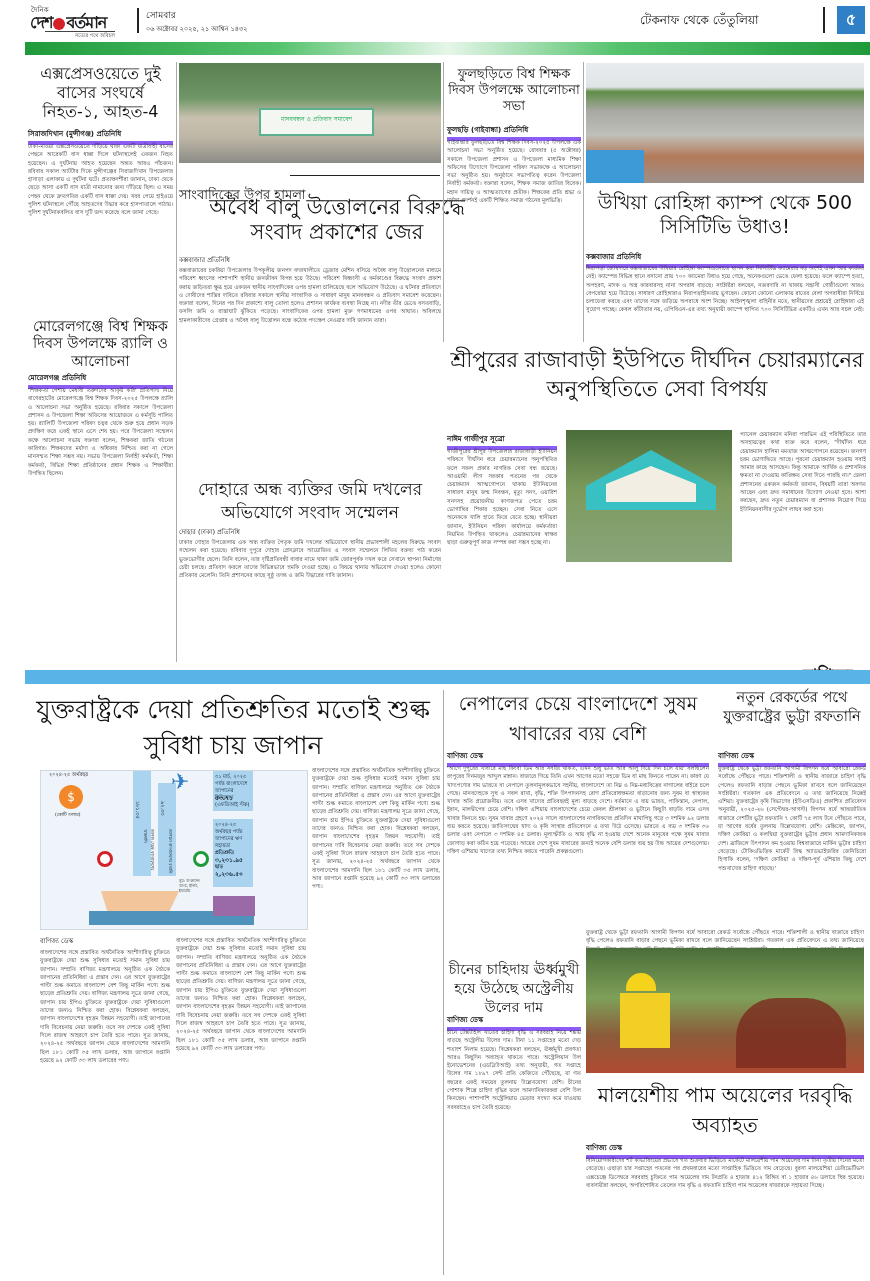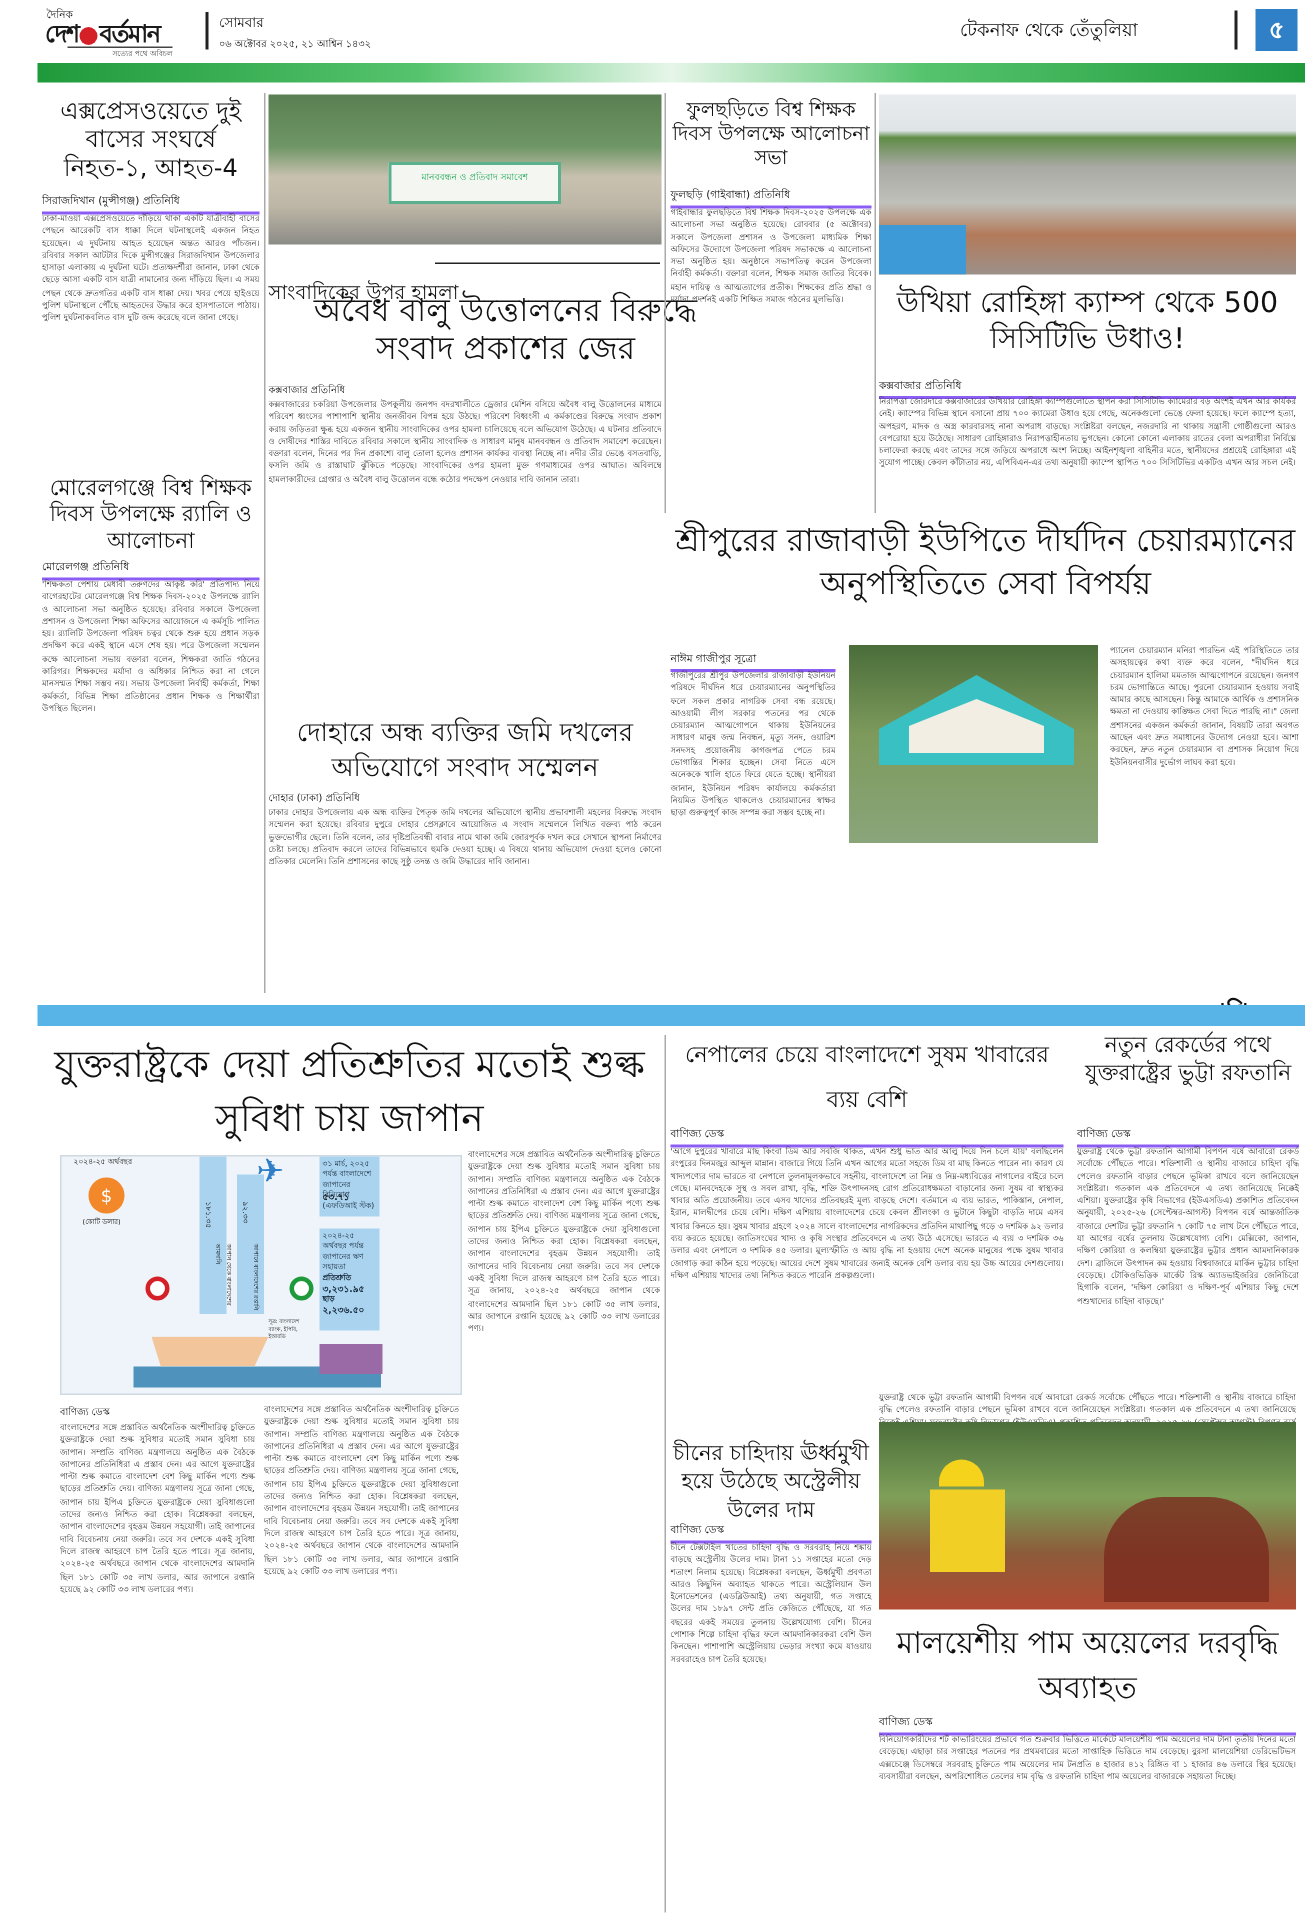--- a/index.html
+++ b/index.html
@@ -12,21 +12,21 @@
   .vbar1 { left: 137px; top: 8px; width: 2px; height: 25px; background: #222; }
   .day { left: 146px; top: 8px; font-size: 9px; }
   .date { left: 146px; top: 24px; font-size: 6.5px; }
   .tagline { left: 640px; top: 11px; font-size: 12px; }
   .vbar2 { left: 823px; top: 7px; width: 2px; height: 26px; background: #222; }
   .pageno { left: 837px; top: 6px; width: 28px; height: 28px; background: #2f80c7; color: #fff; font-size: 16px; text-align: center; line-height: 28px; font-weight: bold; }
   .greenbar { left: 25px; top: 42px; width: 845px; height: 13px; background: linear-gradient(90deg, #1f9a3b 0%, #55c36d 30%, #e6f6e9 50%, #55c36d 70%, #1f9a3b 100%); }
   .bluebar { left: 25px; top: 670px; width: 845px; height: 14px; background: #58b4e6; }
 
   .hl { font-weight: normal; text-align: center; line-height: 1.2; color: #111; }
-  .byline { font-size: 7px; border-bottom: 2px solid #8b5cf6; padding-bottom: 1px; }
+  .byline { font-size: 7px; border-bottom: 4px solid #8b5cf6; padding-bottom: 1px; font-weight: bold; }
   .body { font-size: 5.5px; line-height: 8.3px; color: #333; text-align: justify; overflow: hidden; }
   .vrule { width: 1px; background: #aaa; }
   .hrule { height: 1px; background: #666; }
 
   .photo { overflow: hidden; }
   .photo-rally { background: linear-gradient(180deg, #5a7f52 0%, #6f9666 35%, #c9c1b0 55%, #bdb6a6 75%, #8b8b86 100%); }
   .banner { background: #f4f6f2; border: 2px solid #5bb18d; font-size: 6px; color: #2a5; text-align: center; }
   .photo-roofs { background: linear-gradient(180deg, #e8ecef 0%, #dfe4e6 20%, #5f8c46 24%, #a8a9a2 40%, #c0c0ba 60%, #b37a5a 78%, #9c9089 100%); }
   .roof-blue { background: #3e9ad6; }
   .photo-gate { background: linear-gradient(180deg, #4a6d3a 0%, #7d9a5c 45%, #8aa57a 100%); }
@@ -134,21 +134,21 @@
   <div class="abs sea" style="left:48px;top:140px;width:165px;height:14px;"></div>
   <div class="abs ship" style="left:60px;top:120px;width:78px;height:20px;clip-path:polygon(0 0,100% 0,88% 100%,8% 100%);"></div>
   <div class="abs truck" style="left:172px;top:125px;width:42px;height:20px;"></div>
 </div>
 <div class="abs" style="left:40px;top:936px;font-size:6.5px;">বাণিজ্য ডেস্ক</div>
 <div class="abs body" style="left:40px;top:948px;width:130px;height:325px;">বাংলাদেশের সঙ্গে প্রস্তাবিত অর্থনৈতিক অংশীদারিত্ব চুক্তিতে যুক্তরাষ্ট্রকে দেয়া শুল্ক সুবিধার মতোই সমান সুবিধা চায় জাপান। সম্প্রতি বাণিজ্য মন্ত্রণালয়ে অনুষ্ঠিত এক বৈঠকে জাপানের প্রতিনিধিরা এ প্রস্তাব দেন। এর আগে যুক্তরাষ্ট্রের পাল্টা শুল্ক কমাতে বাংলাদেশ বেশ কিছু মার্কিন পণ্যে শুল্ক ছাড়ের প্রতিশ্রুতি দেয়। বাণিজ্য মন্ত্রণালয় সূত্রে জানা গেছে, জাপান চায় ইপিএ চুক্তিতে যুক্তরাষ্ট্রকে দেয়া সুবিধাগুলো তাদের জন্যও নিশ্চিত করা হোক। বিশ্লেষকরা বলছেন, জাপান বাংলাদেশের বৃহত্তম উন্নয়ন সহযোগী। তাই জাপানের দাবি বিবেচনায় নেয়া জরুরি। তবে সব দেশকে একই সুবিধা দিলে রাজস্ব আহরণে চাপ তৈরি হতে পারে। সূত্র জানায়, ২০২৪-২৫ অর্থবছরে জাপান থেকে বাংলাদেশের আমদানি ছিল ১৮১ কোটি ৩৫ লাখ ডলার, আর জাপানে রপ্তানি হয়েছে ৯২ কোটি ৩৩ লাখ ডলারের পণ্য।</div>
 <div class="abs body" style="left:176px;top:936px;width:130px;height:337px;">বাংলাদেশের সঙ্গে প্রস্তাবিত অর্থনৈতিক অংশীদারিত্ব চুক্তিতে যুক্তরাষ্ট্রকে দেয়া শুল্ক সুবিধার মতোই সমান সুবিধা চায় জাপান। সম্প্রতি বাণিজ্য মন্ত্রণালয়ে অনুষ্ঠিত এক বৈঠকে জাপানের প্রতিনিধিরা এ প্রস্তাব দেন। এর আগে যুক্তরাষ্ট্রের পাল্টা শুল্ক কমাতে বাংলাদেশ বেশ কিছু মার্কিন পণ্যে শুল্ক ছাড়ের প্রতিশ্রুতি দেয়। বাণিজ্য মন্ত্রণালয় সূত্রে জানা গেছে, জাপান চায় ইপিএ চুক্তিতে যুক্তরাষ্ট্রকে দেয়া সুবিধাগুলো তাদের জন্যও নিশ্চিত করা হোক। বিশ্লেষকরা বলছেন, জাপান বাংলাদেশের বৃহত্তম উন্নয়ন সহযোগী। তাই জাপানের দাবি বিবেচনায় নেয়া জরুরি। তবে সব দেশকে একই সুবিধা দিলে রাজস্ব আহরণে চাপ তৈরি হতে পারে। সূত্র জানায়, ২০২৪-২৫ অর্থবছরে জাপান থেকে বাংলাদেশের আমদানি ছিল ১৮১ কোটি ৩৫ লাখ ডলার, আর জাপানে রপ্তানি হয়েছে ৯২ কোটি ৩৩ লাখ ডলারের পণ্য।</div>
 <div class="abs body" style="left:312px;top:766px;width:128px;height:507px;">বাংলাদেশের সঙ্গে প্রস্তাবিত অর্থনৈতিক অংশীদারিত্ব চুক্তিতে যুক্তরাষ্ট্রকে দেয়া শুল্ক সুবিধার মতোই সমান সুবিধা চায় জাপান। সম্প্রতি বাণিজ্য মন্ত্রণালয়ে অনুষ্ঠিত এক বৈঠকে জাপানের প্রতিনিধিরা এ প্রস্তাব দেন। এর আগে যুক্তরাষ্ট্রের পাল্টা শুল্ক কমাতে বাংলাদেশ বেশ কিছু মার্কিন পণ্যে শুল্ক ছাড়ের প্রতিশ্রুতি দেয়। বাণিজ্য মন্ত্রণালয় সূত্রে জানা গেছে, জাপান চায় ইপিএ চুক্তিতে যুক্তরাষ্ট্রকে দেয়া সুবিধাগুলো তাদের জন্যও নিশ্চিত করা হোক। বিশ্লেষকরা বলছেন, জাপান বাংলাদেশের বৃহত্তম উন্নয়ন সহযোগী। তাই জাপানের দাবি বিবেচনায় নেয়া জরুরি। তবে সব দেশকে একই সুবিধা দিলে রাজস্ব আহরণে চাপ তৈরি হতে পারে। সূত্র জানায়, ২০২৪-২৫ অর্থবছরে জাপান থেকে বাংলাদেশের আমদানি ছিল ১৮১ কোটি ৩৫ লাখ ডলার, আর জাপানে রপ্তানি হয়েছে ৯২ কোটি ৩৩ লাখ ডলারের পণ্য।</div>
 <div class="abs vrule" style="left:443px;top:690px;height:585px;"></div>
 
-<div class="abs hl" style="left:447px;top:688px;width:262px;font-size:15px;line-height:30px;">নেপালের চেয়ে বাংলাদেশে সুষম খাবারের ব্যয় বেশি</div>
+<div class="abs hl" style="left:447px;top:688px;width:262px;font-size:19px;line-height:30px;">নেপালের চেয়ে বাংলাদেশে সুষম খাবারের ব্যয় বেশি</div>
 <div class="abs byline" style="left:447px;top:750px;width:262px;">বাণিজ্য ডেস্ক</div>
 <div class="abs body" style="left:447px;top:764px;width:262px;height:160px;">'আগে দুপুরের খাবারে মাছ কিংবা ডিম আর সবজি থাকত, এখন শুধু ভাত আর আলু দিয়ে দিন চলে যায়' বলছিলেন রংপুরের দিনমজুর আব্দুল মান্নান। বাজারে গিয়ে তিনি এখন আগের মতো সহজে ডিম বা মাছ কিনতে পারেন না। কারণ যে খাদ্যপণ্যের দাম ভারতে বা নেপালে তুলনামূলকভাবে সহনীয়, বাংলাদেশে তা নিম্ন ও নিম্ন-মধ্যবিত্তের নাগালের বাইরে চলে গেছে। মানবদেহকে সুস্থ ও সবল রাখা, বৃদ্ধি, শক্তি উৎপাদনসহ রোগ প্রতিরোধক্ষমতা বাড়ানোর জন্য সুষম বা স্বাস্থ্যকর খাবার অতি প্রয়োজনীয়। তবে এসব খাদ্যের প্রতিবছরই মূল্য বাড়ছে দেশে। বর্তমানে এ ব্যয় ভারত, পাকিস্তান, নেপাল, ইরান, মালদ্বীপের চেয়ে বেশি। দক্ষিণ এশিয়ায় বাংলাদেশের চেয়ে কেবল শ্রীলংকা ও ভুটানে কিছুটা বাড়তি দামে এসব খাবার কিনতে হয়। সুষম খাবার গ্রহণে ২০২৪ সালে বাংলাদেশের নাগরিকদের প্রতিদিন মাথাপিছু গড়ে ৩ দশমিক ৯২ ডলার ব্যয় করতে হয়েছে। জাতিসংঘের খাদ্য ও কৃষি সংস্থার প্রতিবেদনে এ তথ্য উঠে এসেছে। ভারতে এ ব্যয় ৩ দশমিক ৩৬ ডলার এবং নেপালে ৩ দশমিক ৪৫ ডলার। মূল্যস্ফীতি ও আয় বৃদ্ধি না হওয়ায় দেশে অনেক মানুষের পক্ষে সুষম খাবার জোগাড় করা কঠিন হয়ে পড়েছে। আয়ের দেশে সুষম খাবারের জন্যই অনেক বেশি ডলার ব্যয় হয় উচ্চ আয়ের দেশগুলোয়। দক্ষিণ এশিয়ায় খাদ্যের তথ্য নিশ্চিত করতে পারেনি প্রকল্পগুলো।</div>
 
 <div class="abs hl" style="left:718px;top:688px;width:148px;font-size:14.5px;line-height:19px;">নতুন রেকর্ডের পথে যুক্তরাষ্ট্রের ভুট্টা রফতানি</div>
 <div class="abs byline" style="left:718px;top:750px;width:148px;">বাণিজ্য ডেস্ক</div>
 <div class="abs body" style="left:718px;top:764px;width:148px;height:160px;">যুক্তরাষ্ট্র থেকে ভুট্টা রফতানি আগামী বিপণন বর্ষে আবারো রেকর্ড সর্বোচ্চে পৌঁছতে পারে। শক্তিশালী ও স্থানীয় বাজারে চাহিদা বৃদ্ধি পেলেও রফতানি বাড়ার পেছনে ভূমিকা রাখবে বলে জানিয়েছেন সংশ্লিষ্টরা। গতকাল এক প্রতিবেদনে এ তথ্য জানিয়েছে নিক্কেই এশিয়া। যুক্তরাষ্ট্রের কৃষি বিভাগের (ইউএসডিএ) প্রকাশিত প্রতিবেদন অনুযায়ী, ২০২৫-২৬ (সেপ্টেম্বর-আগস্ট) বিপণন বর্ষে আন্তর্জাতিক বাজারে দেশটির ভুট্টা রফতানি ৭ কোটি ৭৫ লাখ টনে পৌঁছতে পারে, যা আগের বর্ষের তুলনায় উল্লেখযোগ্য বেশি। মেক্সিকো, জাপান, দক্ষিণ কোরিয়া ও কলম্বিয়া যুক্তরাষ্ট্রের ভুট্টার প্রধান আমদানিকারক দেশ। ব্রাজিলে উৎপাদন কম হওয়ায় বিশ্ববাজারে মার্কিন ভুট্টার চাহিদা বেড়েছে। টোকিওভিত্তিক মার্কেট রিস্ক অ্যাডভাইজরির জেনিচিরো হিগাকি বলেন, 'দক্ষিণ কোরিয়া ও দক্ষিণ-পূর্ব এশিয়ার কিছু দেশে পশুখাদ্যের চাহিদা বাড়ছে।'</div>
 
 <div class="abs hl" style="left:447px;top:950px;width:134px;font-size:14px;line-height:19px;margin-top:10px;">চীনের চাহিদায় ঊর্ধ্বমুখী হয়ে উঠেছে অস্ট্রেলীয় উলের দাম</div>
 <div class="abs byline" style="left:447px;top:1014px;width:134px;">বাণিজ্য ডেস্ক</div>
 <div class="abs body" style="left:447px;top:1028px;width:134px;height:245px;">চীনে টেক্সটাইল খাতের চাহিদা বৃদ্ধি ও সরবরাহ নিয়ে শঙ্কায় বাড়ছে অস্ট্রেলীয় উলের দাম। টানা ১১ সপ্তাহের মতো দেড় শতাংশ নিলাম হয়েছে। বিশ্লেষকরা বলছেন, ঊর্ধ্বমুখী প্রবণতা আরও কিছুদিন অব্যাহত থাকতে পারে। অস্ট্রেলিয়ান উল ইনোভেশনের (এডব্লিউআই) তথ্য অনুযায়ী, গত সপ্তাহে উলের দাম ১৮৯৭ সেন্ট প্রতি কেজিতে পৌঁছেছে, যা গত বছরের একই সময়ের তুলনায় উল্লেখযোগ্য বেশি। চীনের পোশাক শিল্পে চাহিদা বৃদ্ধির ফলে আমদানিকারকরা বেশি উল কিনছেন। পাশাপাশি অস্ট্রেলিয়ায় ভেড়ার সংখ্যা কমে যাওয়ায় সরবরাহেও চাপ তৈরি হয়েছে।</div>

